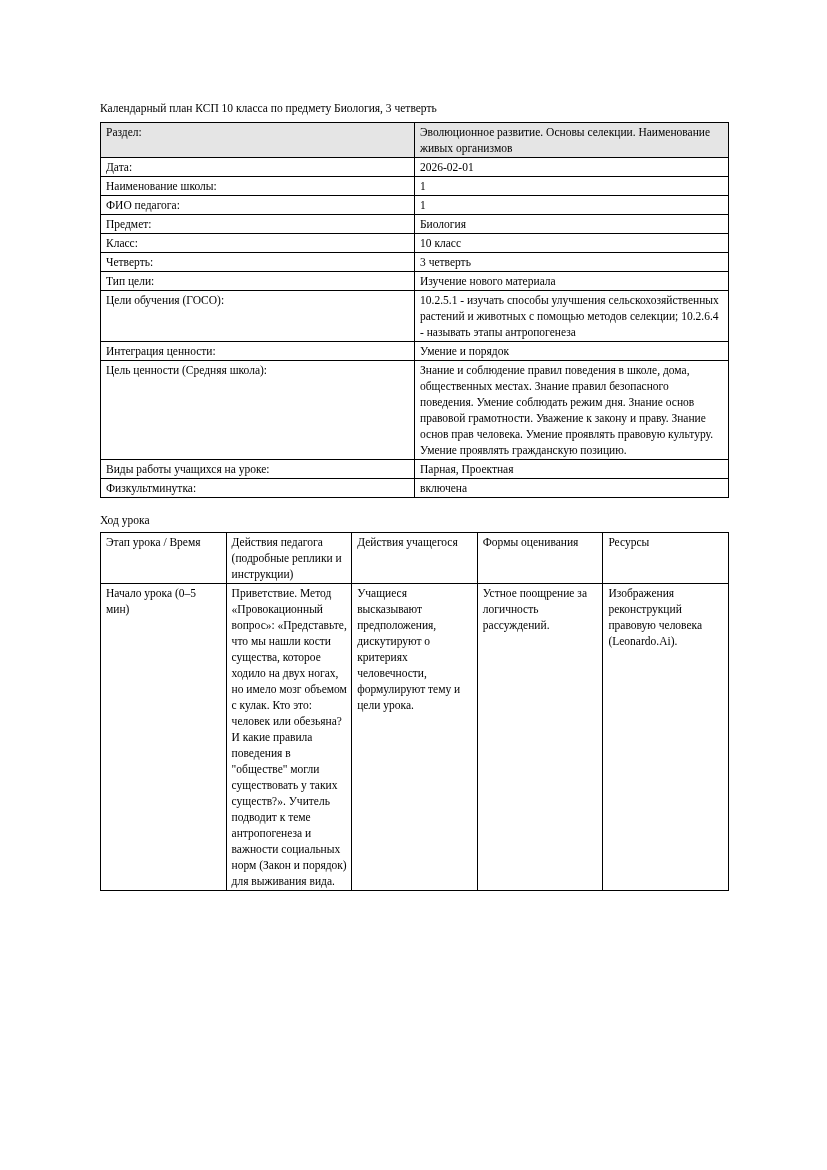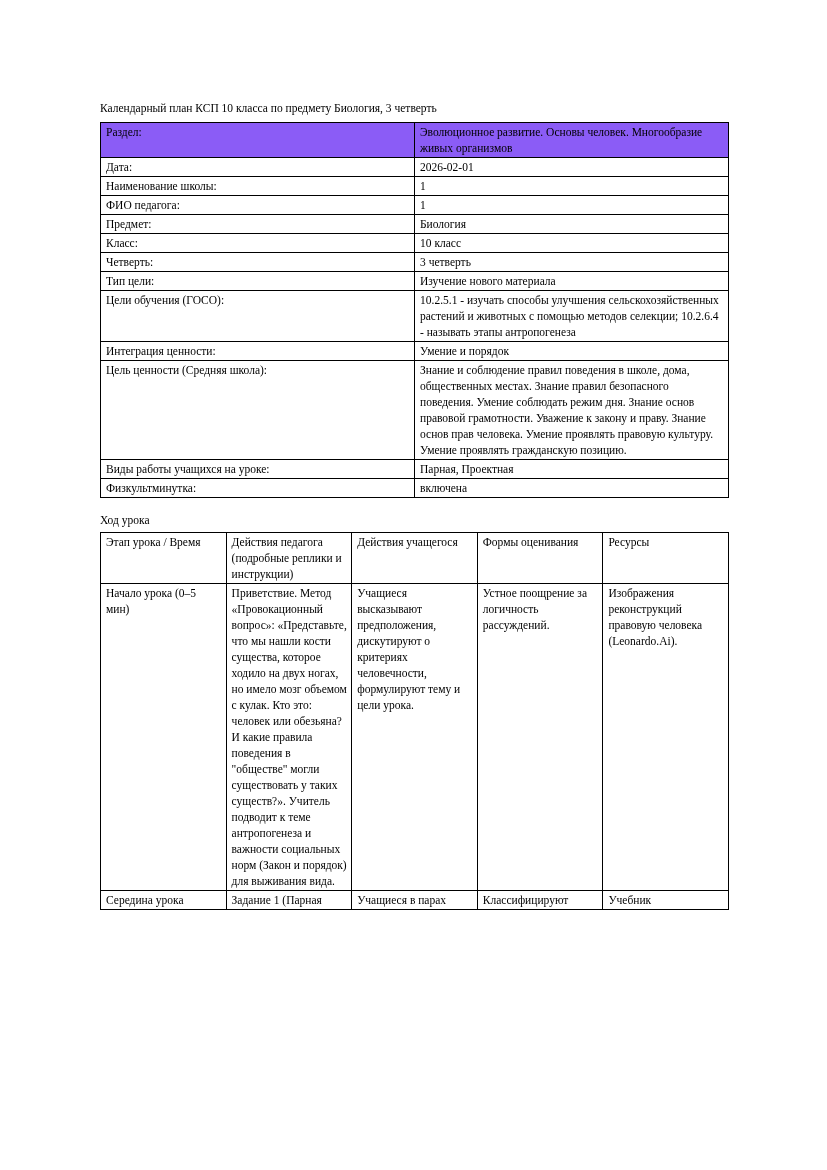--- a/index.html
+++ b/index.html
@@ -45,42 +45,42 @@
     padding: 1px 4px 1px 5px;
     vertical-align: top;
     text-align: left;
     font-weight: normal;
     word-wrap: break-word;
     overflow-wrap: break-word;
   }
   
   .info-table col.c-label { width: 314px; }
   .info-table col.c-value { width: 314px; }
-  .info-table tr.shaded td { background: #8b5cf6; }
+  .info-table tr.shaded td { background: #e5e5e5; }
 
   
   .plan-table col { width: 125.6px; }
   .plan-table td { padding: 1px 4px 1px 5px; }
 </style>
 </head>
 <body>
 
 <div class="page">
 
   <div class="doc-title">Календарный план КСП 10 класса по предмету Биология, 3 четверть</div>
 
   <table class="info-table">
     <colgroup>
       <col class="c-label">
       <col class="c-value">
     </colgroup>
     <tbody>
         <tr class="shaded">
           <td>Раздел:</td>
-          <td>Эволюционное развитие. Основы человек. Многообразие живых организмов</td>
+          <td>Эволюционное развитие. Основы селекции. Наименование живых организмов</td>
         </tr>
         <tr>
           <td>Дата:</td>
           <td>2026-02-01</td>
         </tr>
         <tr>
           <td>Наименование школы:</td>
           <td>1</td>
         </tr>
         <tr>
@@ -146,23 +146,16 @@
         </tr>
       </thead>
     <tbody>
         <tr>
           <td>Начало урока (0–5 мин)</td>
           <td>Приветствие. Метод «Провокационный вопрос»: «Представьте, что мы нашли кости существа, которое ходило на двух ногах, но имело мозг объемом с кулак. Кто это: человек или обезьяна? И какие правила поведения в "обществе" могли существовать у таких существ?». Учитель подводит к теме антропогенеза и важности социальных норм (Закон и порядок) для выживания вида.</td>
           <td>Учащиеся высказывают предположения, дискутируют о критериях человечности, формулируют тему и цели урока.</td>
           <td>Устное поощрение за логичность рассуждений.</td>
           <td>Изображения реконструкций правовую человека (Leonardo.Ai).</td>
         </tr>
-        <tr>
-          <td>Середина урока</td>
-          <td>Задание 1 (Парная</td>
-          <td>Учащиеся в парах</td>
-          <td>Классифицируют</td>
-          <td>Учебник</td>
-        </tr>
       </tbody>
   </table>
 
 </div>
 
 </body></html>

